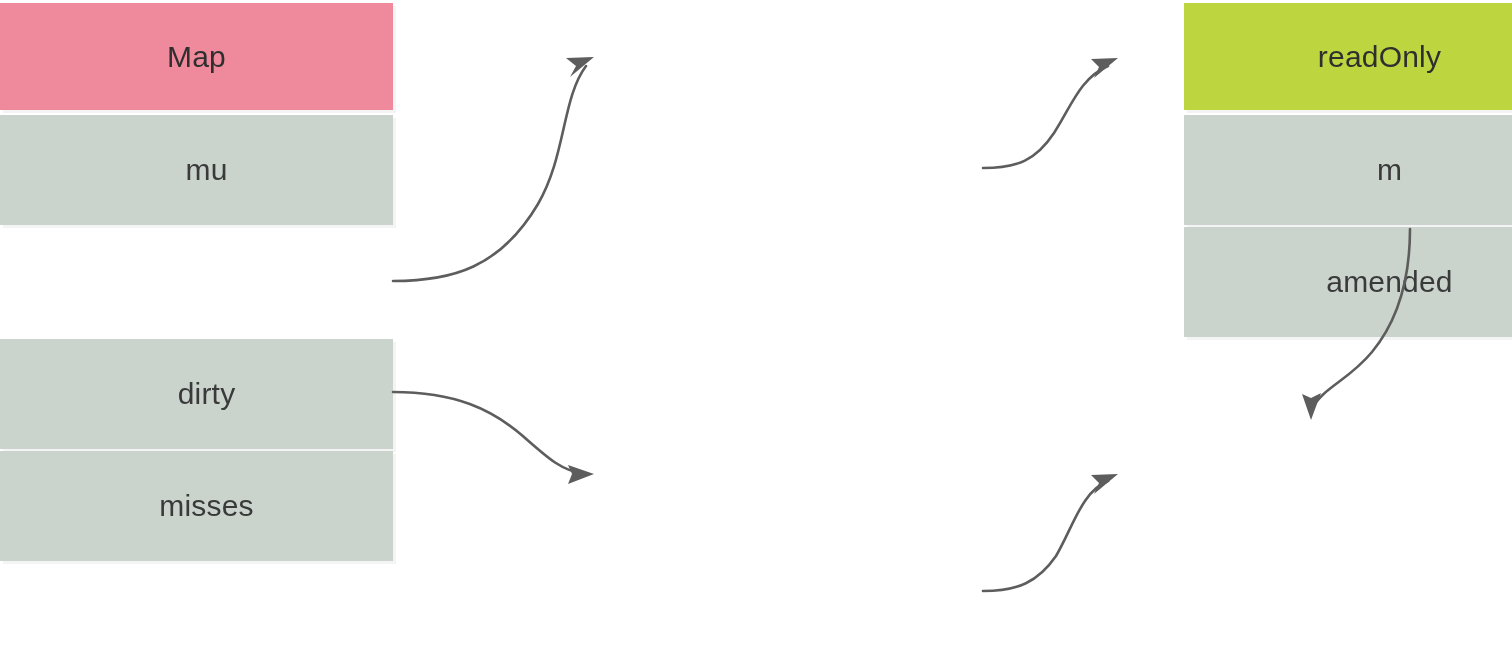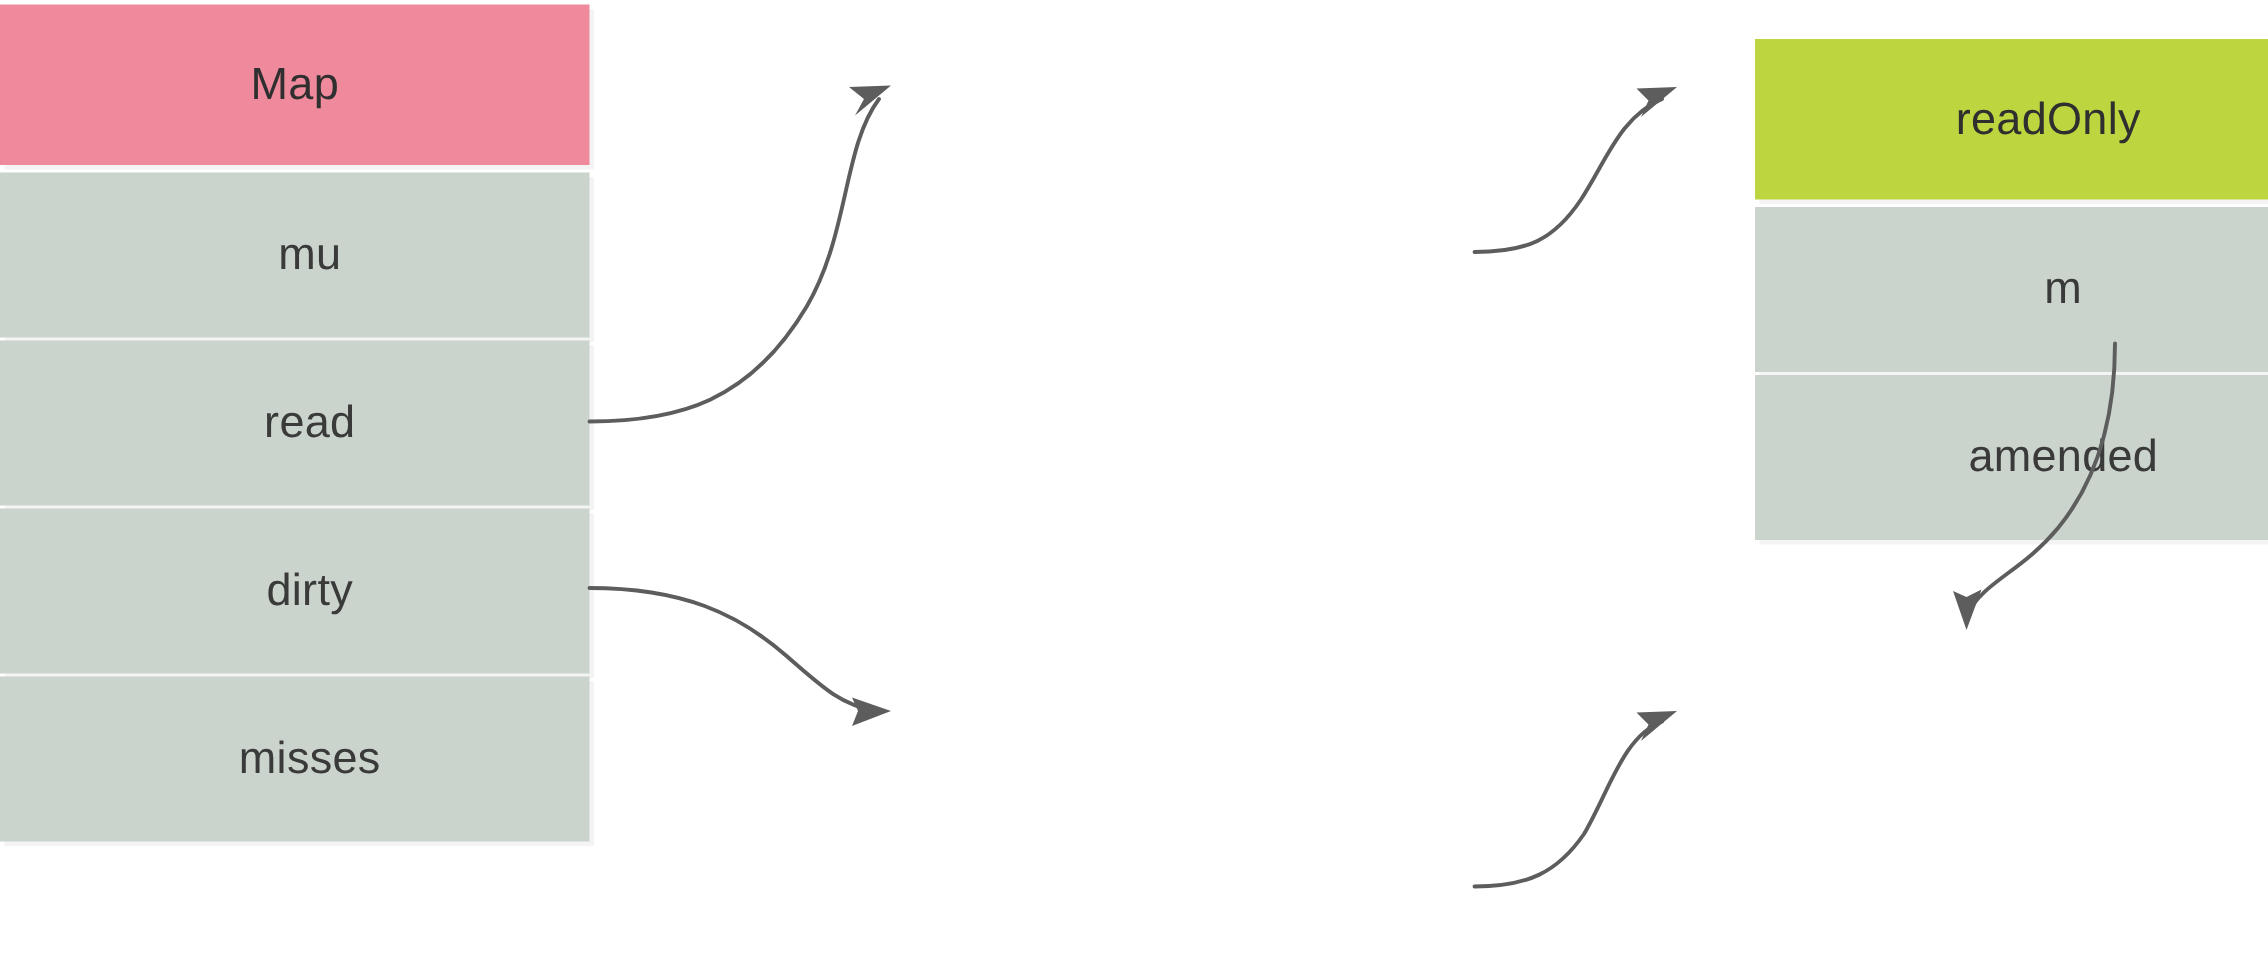--- a/index.html
+++ b/index.html
@@ -59,26 +59,25 @@
   }
 </style>
 </head>
 <body>
 
 <div id="canvas">
 
   <div class="node" style="left:0px; top:0px; width:393px; height:560px;">
     <div class="cell header" style="left:0px; top:3px; width:393px; height:107px; background:#ef8a9c;">Map</div>
     <div class="cell field" style="left:0px; top:115px; width:393px; height:110px;">mu</div>
-    <div class="cell field" style="left:0px; top:227px; width:393px; height:110px;">read</div>
     <div class="cell field" style="left:0px; top:339px; width:393px; height:110px;">dirty</div>
     <div class="cell field" style="left:0px; top:451px; width:393px; height:110px;">misses</div>
   </div>
 
-  <div class="node" style="left:578px; top:0px; width:391px; height:336px;margin-top:23px;">
+  <div class="node" style="left:592px; top:0px; width:391px; height:336px;">
     <div class="cell header" style="left:592px; top:3px; width:391px; height:107px; background:#bdd63f;">readOnly</div>
     <div class="cell field" style="left:592px; top:115px; width:391px; height:110px;">m</div>
     <div class="cell field" style="left:592px; top:227px; width:391px; height:110px;">amended</div>
   </div>
 
   <div class="node" style="left:1116px; top:0px; width:392px; height:230px;">
     
     
     
   </div>

